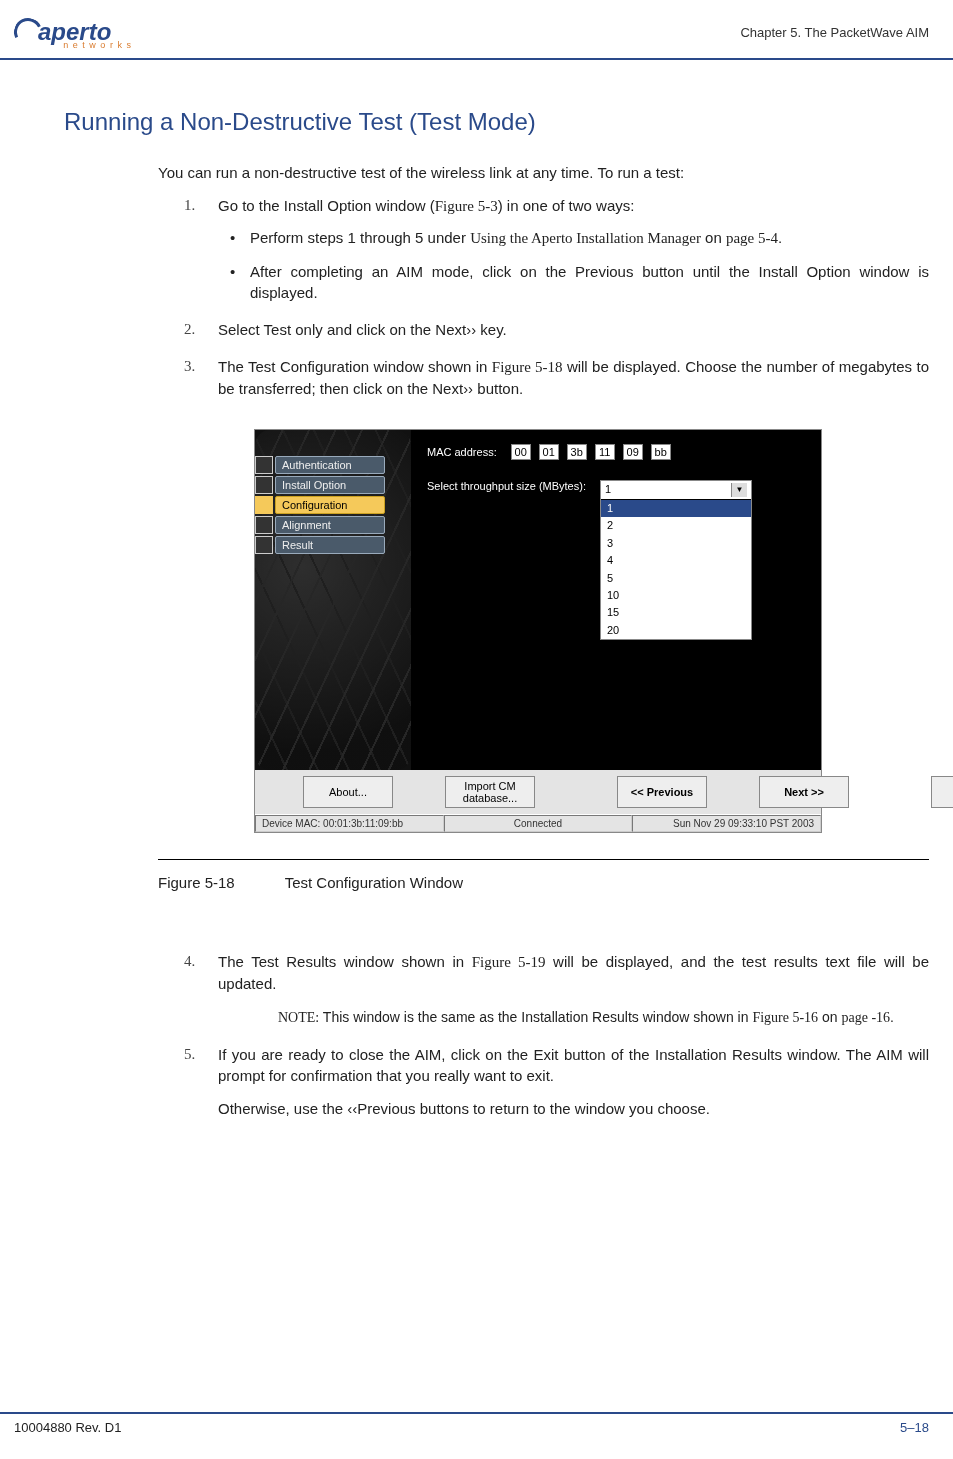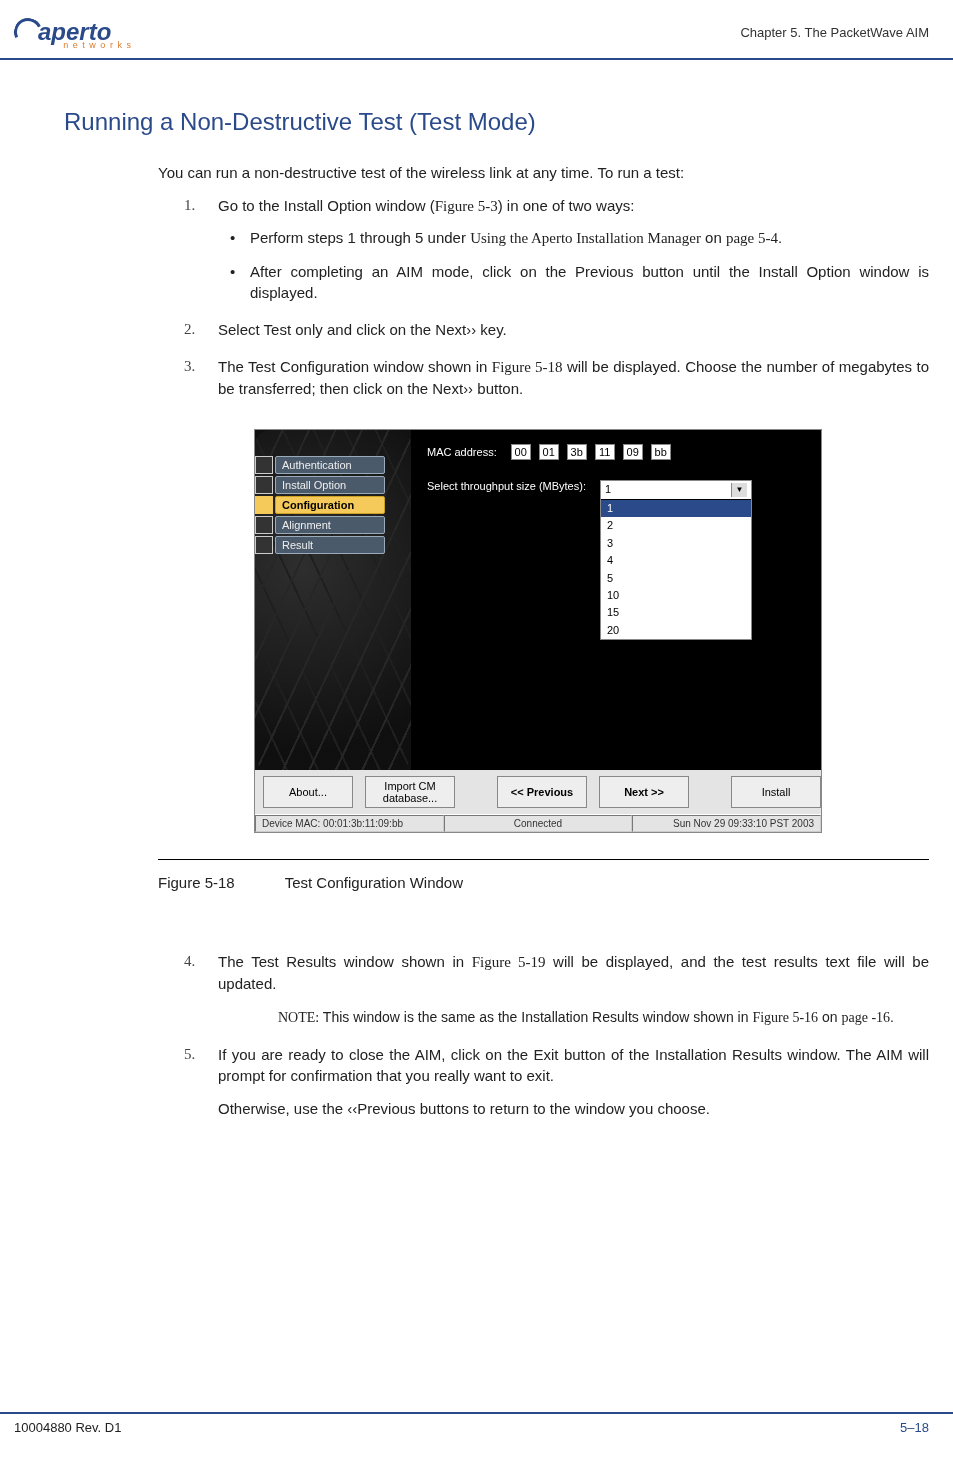--- a/index.html
+++ b/index.html
@@ -154,21 +154,21 @@
       font-size: 11px;
       padding: 2px 6px;
       border: 1px solid #9ab;
       border-radius: 2px;
       width: 110px;
     }
     .side-label.active {
       background: #f5c95a;
       color: #000;
       border-color: #caa020;
-      font-weight: bold;
+      font-weight: normal;
     }
     .app-main {
       flex: 1;
       background: #000;
       color: #fff;
       font-size: 11px;
       padding: 14px 16px;
       position: relative;
     }
     .mac-row { display: flex; align-items: center; gap: 14px; margin-bottom: 20px; }
@@ -210,20 +210,21 @@
       padding: 6px 8px;
       justify-content: flex-start;
     }
     .app-buttons button {
       font-size: 11px;
       padding: 3px 8px;
       background: #eee;
       border: 1px solid #888;
       font-family: Arial, sans-serif;
       min-width: 90px;
+      margin-left: 40px;
     }
     .app-buttons .spacer { flex: 0 0 18px; }
     .btn-prev, .btn-next { font-weight: bold; }
     .app-status {
       background: #e4e4e4;
       display: flex;
       font-size: 10px;
       color: #333;
       border-top: 1px solid #fff;
     }

